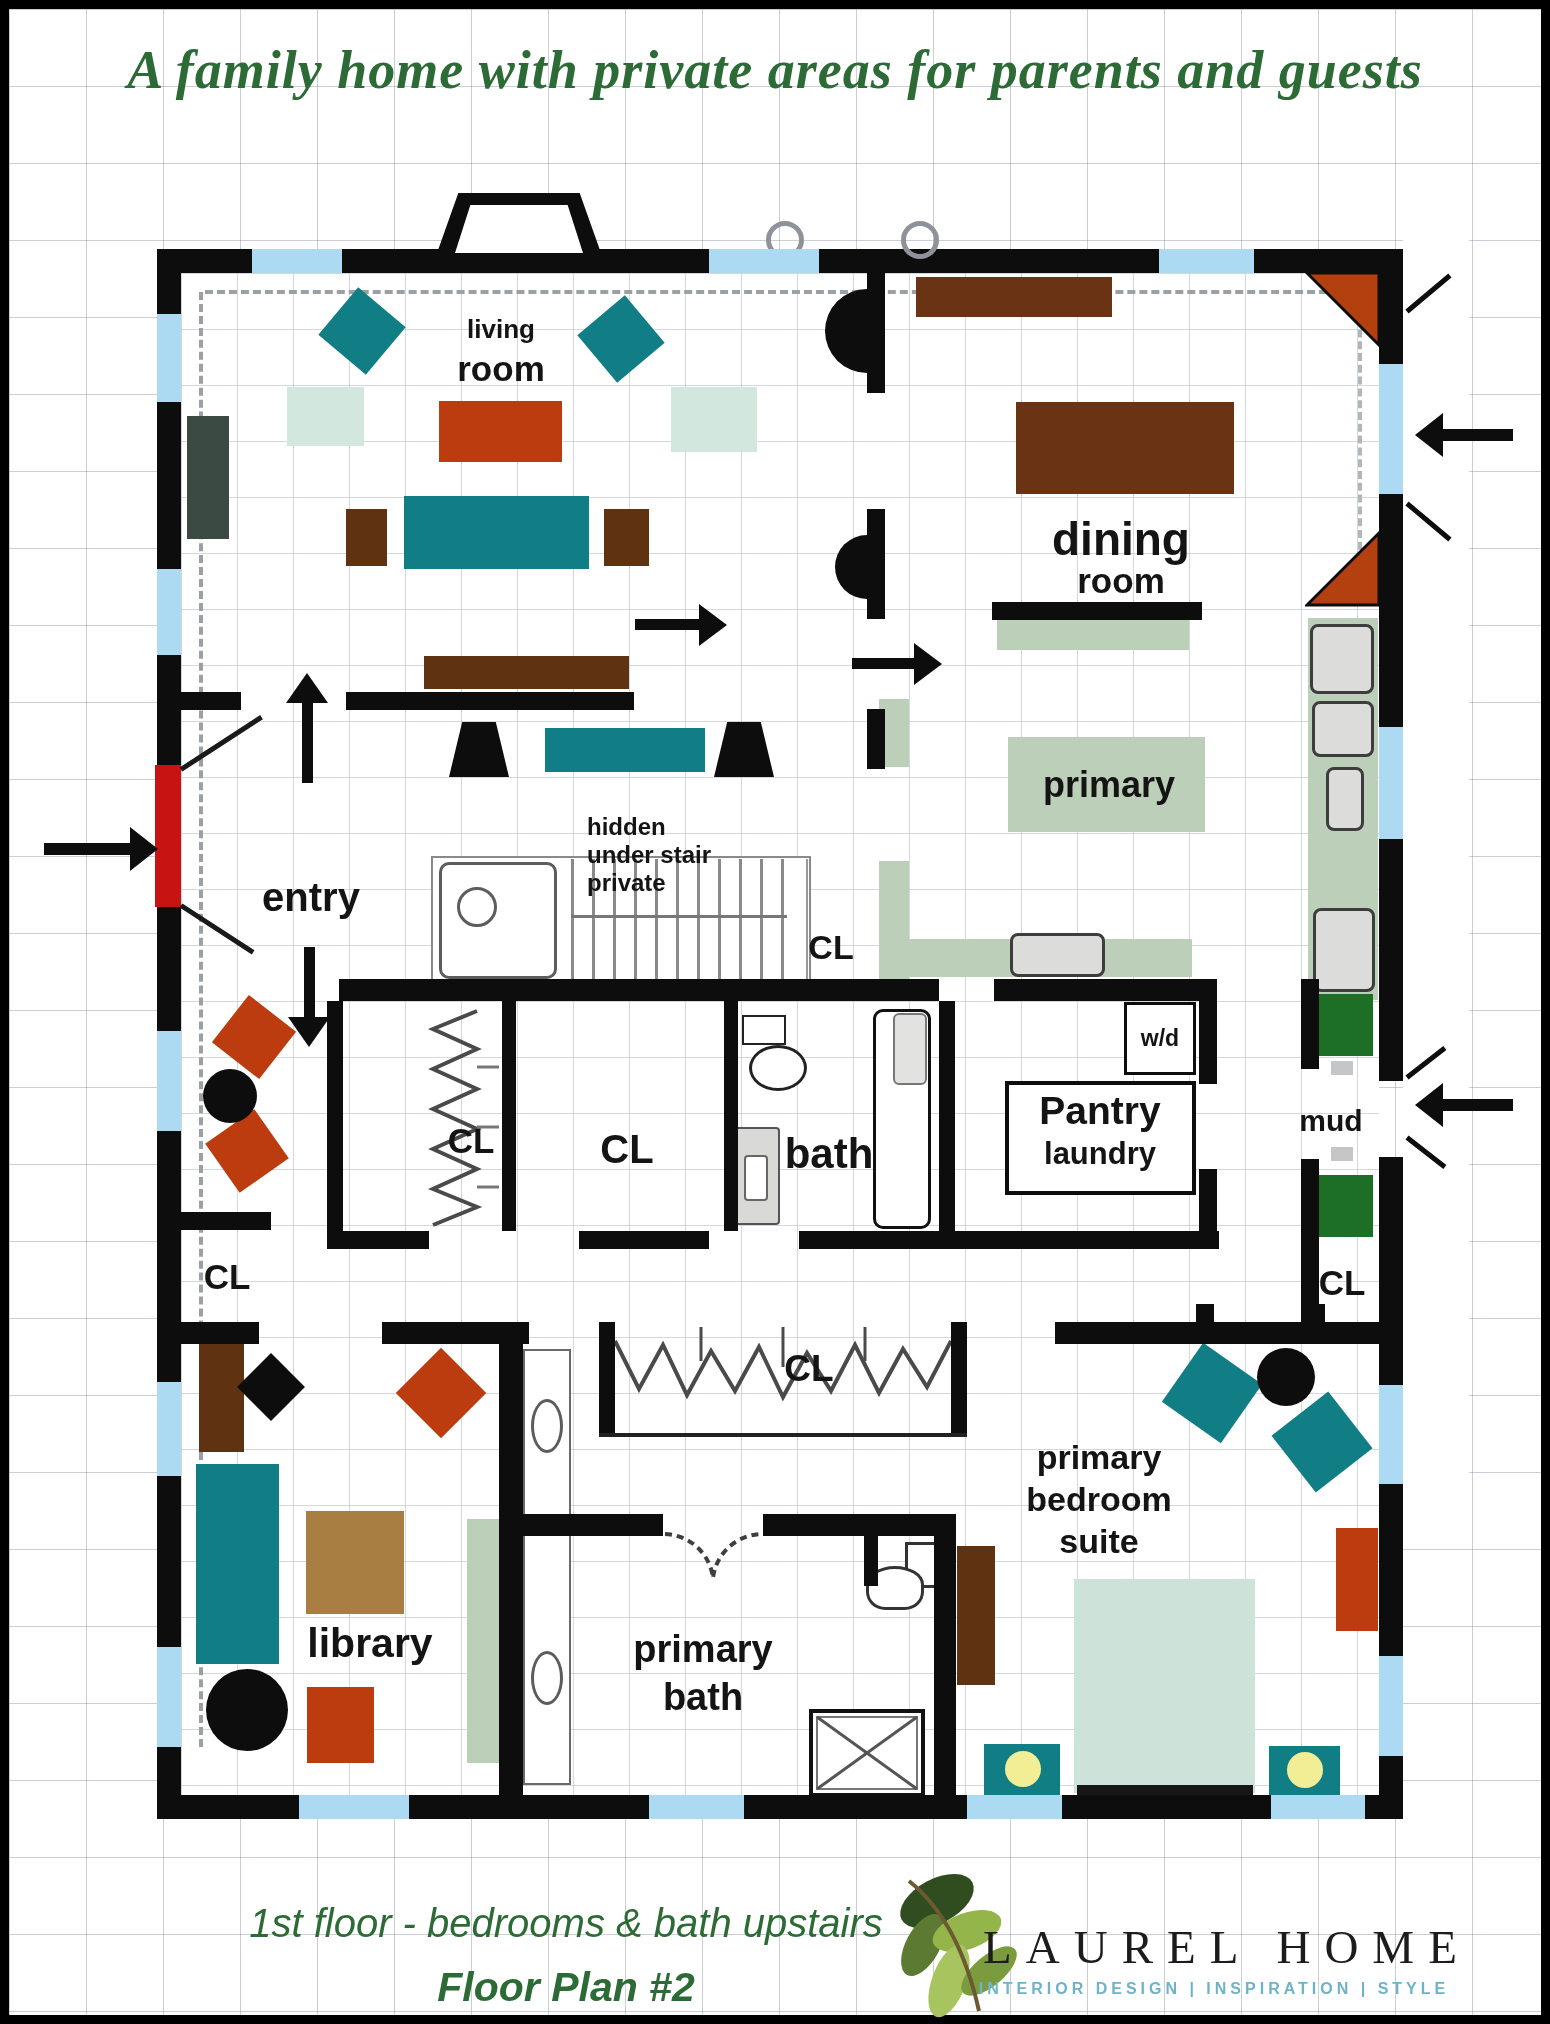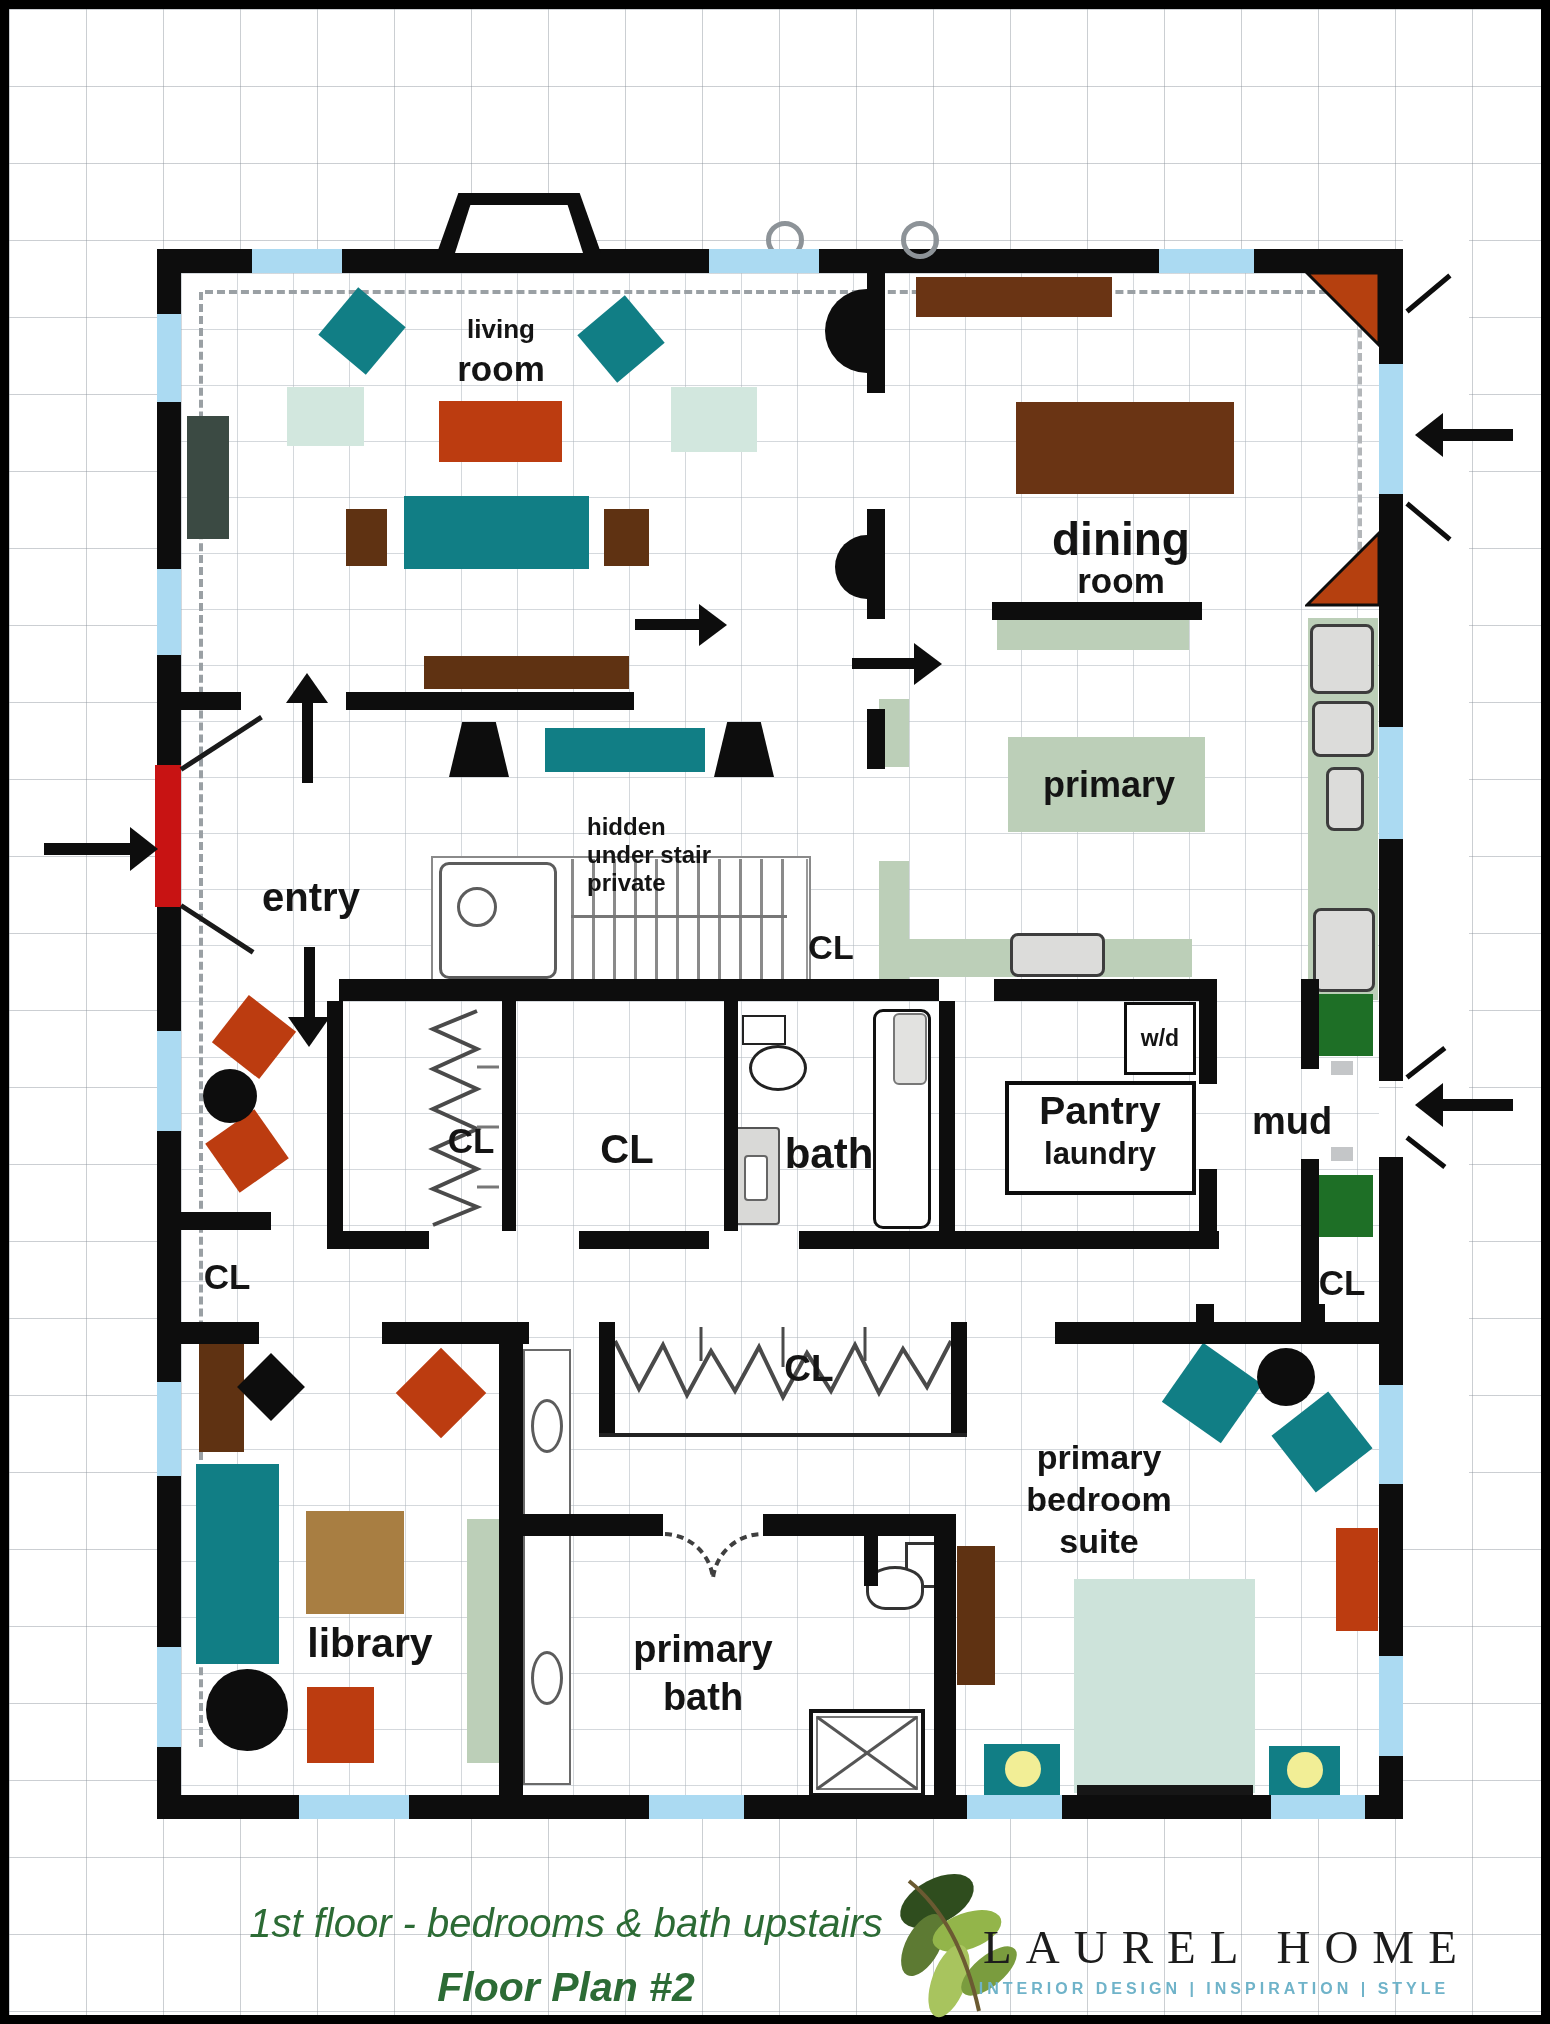--- a/index.html
+++ b/index.html
@@ -51,20 +51,21 @@
   .tagline{position:absolute;color:var(--logo_blue);letter-spacing:4px;font-weight:600;
     transform:translate(-50%,-50%);white-space:nowrap;z-index:70;}
   .dashmark{position:absolute;background:#c4c6c8;z-index:23;}
   svg{display:block;}
 </style>
 </head>
 <body>
 
 <div class="page">
 
+  <div class="title">A family home with private areas for parents and guests</div>
 
   <div class="interior" style="left:172px;top:264px;width:1198px;height:1522px;"></div>
 
   <div class="white" style="left:1394px;top:178px;width:66px;height:1292px;"></div>
 
   <div class="dash-h" style="left:196px;top:281px;width:1158px;"></div>
   <div class="dash-v" style="left:190px;top:283px;height:1455px;"></div>
   <div class="dash-v" style="left:1349px;top:285px;height:303px;border-left-color:#b3b6b9;"></div>
 
   <div class="dia" style="left: 322px; top: 291px; width: 62px; height: 62px; transform: rotate(40deg); background-color: rgb(17, 126, 133);"></div>
@@ -290,21 +291,21 @@
   <div class="lbl" style="left:1112px;top:572px;font-size:35px;">room</div>
   <div class="lbl" style="left:1100px;top:776px;font-size:36px;">primary</div>
   <div class="lbl" style="left:302px;top:888px;font-size:40px;">entry</div>
   <div class="lbl-l" style="left:578px;top:804px;font-size:24px;">hidden</div>
   <div class="lbl-l" style="left:578px;top:832px;font-size:24px;">under stair</div>
   <div class="lbl-l" style="left:578px;top:860px;font-size:24px;">private</div>
   <div class="lbl" style="left:822px;top:938px;font-size:34px;">CL</div>
   <div class="lbl" style="left:462px;top:1132px;font-size:35px;">CL</div>
   <div class="lbl" style="left:618px;top:1140px;font-size:40px;">CL</div>
   <div class="lbl" style="left:820px;top:1145px;font-size:42px;">bath</div>
-  <div class="lbl" style="left:1283px;top:1112px;font-size:38px;">mud</div>
+  <div class="lbl" style="left:1322px;top:1112px;font-size:30px;">mud</div>
   <div class="lbl" style="left:218px;top:1268px;font-size:35px;">CL</div>
   <div class="lbl" style="left:1333px;top:1274px;font-size:35px;">CL</div>
   <div class="lbl" style="left:800px;top:1360px;font-size:37px;">CL</div>
   <div class="lbl" style="left:361px;top:1634px;font-size:41px;">library</div>
   <div class="lbl" style="left:694px;top:1640px;font-size:38px;">primary</div>
   <div class="lbl" style="left:694px;top:1688px;font-size:38px;">bath</div>
   <div class="lbl" style="left:1090px;top:1448px;font-size:34px;">primary</div>
   <div class="lbl" style="left:1090px;top:1490px;font-size:34px;">bedroom</div>
   <div class="lbl" style="left:1090px;top:1532px;font-size:34px;text-align:center;">suite</div>
 

